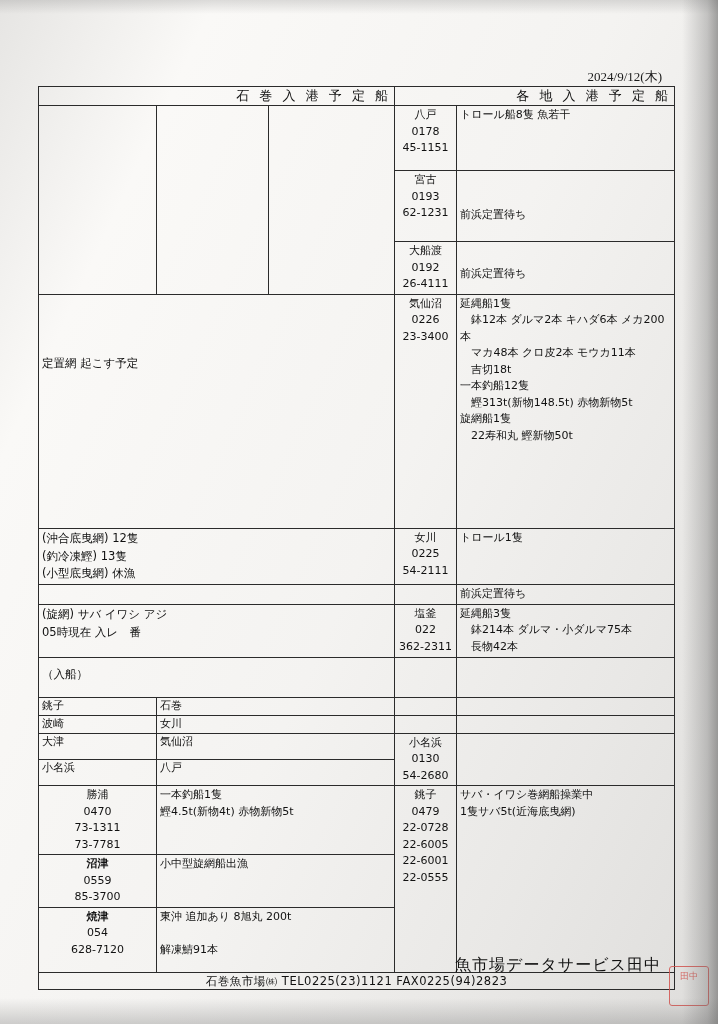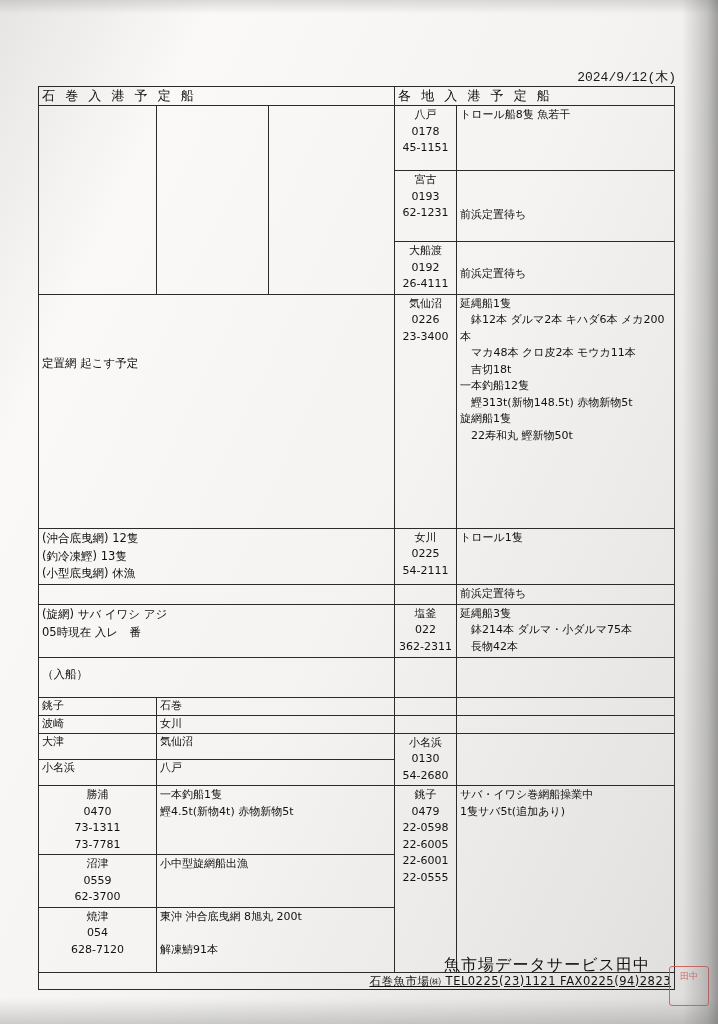--- a/index.html
+++ b/index.html
@@ -35,46 +35,46 @@
   }
   .shadow-top {
     position: absolute;
     left: 0; top: 0;
     width: 718px; height: 14px;
     background: linear-gradient(to top, rgba(120,120,120,0) 0%, rgba(110,110,110,0.22) 100%);
   }
 
   .date-line {
     position: absolute;
-    left: 16px; top: 68px;
+    left: 2px; top: 68px;
     width: 660px;
     text-align: right;
     font-size: 13px;
     color: #1a1a1a;
-    font-family: Liberation Mono, monospace;
+    font-family: Liberation Serif, serif;
   }
 
   table.sheet {
     position: absolute;
     left: 38px;
     top: 86px;
     width: 636px;
     border-collapse: collapse;
     table-layout: fixed;
     font-size: 11px;
     color: #111;
     line-height: 1.25;
   }
   table.sheet td {
     border: 1px solid #2b2b2b;
     padding: 1px 3px;
     vertical-align: top;
   }
   .hdr {
-    text-align: left;
+    text-align: right;
     font-size: 13px;
     letter-spacing: 3px;
     padding: 4px 0 5px 0;
   }
   .port {
     text-align: center;
     font-size: 11px;
     line-height: 1.5;
     white-space: pre-line;
     padding-top: 3px;
@@ -85,29 +85,28 @@
     white-space: pre-line;
     padding-left: 4px;
   }
   .lblock {
     font-size: 11.5px;
     line-height: 1.55;
     white-space: pre-line;
     padding-left: 8px;
   }
   .footer-cell {
-    text-align: right;
+    text-align: center;
     font-size: 11.5px;
     letter-spacing: 0.5px;
     padding: 4px 0;
-    text-decoration: underline;
   }
   .sig {
     position: absolute;
-    left: 444px;
+    left: 455px;
     top: 955px;
     font-size: 16px;
     color: #111;
     font-family: "DejaVu Sans", sans-serif;
     letter-spacing: 1px;
   }
   .stamp {
     position: absolute;
     left: 669px;
     top: 966px;
@@ -237,38 +236,38 @@
       <td colspan="2" class="small-left">八戸</td>
     </tr>
 
     <tr>
       <td class="port" style="height:54px"><span style="font-weight:normal">勝浦</span><br><span>0470
 73-1311
 73-7781</span></td>
       <td class="info" colspan="2">一本釣船1隻
 鰹4.5t(新物4t)  赤物新物5t</td>
       <td class="port" rowspan="3"><span>銚子</span><br><span>0479
-22-0598
+22-0728
 22-6005
 22-6001
 22-0555</span></td>
       <td class="info" rowspan="3">サバ・イワシ巻網船操業中
-1隻サバ5t(追加あり)</td>
-    </tr>
-
-    <tr>
-      <td class="port" style="height:44px"><span style="font-weight:normal">沼津</span><br><span>0559
-62-3700</span></td>
+1隻サバ5t(近海底曳網)</td>
+    </tr>
+
+    <tr>
+      <td class="port" style="height:44px"><span style="font-weight:bold">沼津</span><br><span>0559
+85-3700</span></td>
       <td class="info" colspan="2">小中型旋網船出漁</td>
     </tr>
 
     <tr>
-      <td class="port" style="height:62px"><span style="font-weight:normal">焼津</span><br><span>054
+      <td class="port" style="height:62px"><span style="font-weight:bold">焼津</span><br><span>054
 628-7120</span></td>
-      <td class="info" colspan="2">東沖  沖合底曳網  8旭丸  200t
+      <td class="info" colspan="2">東沖  追加あり  8旭丸  200t
 
 解凍鯖91本</td>
     </tr>
 
     <tr>
       <td class="footer-cell" colspan="5">石巻魚市場㈱  TEL0225(23)1121  FAX0225(94)2823</td>
     </tr>
   </tbody>
     </table>
 

